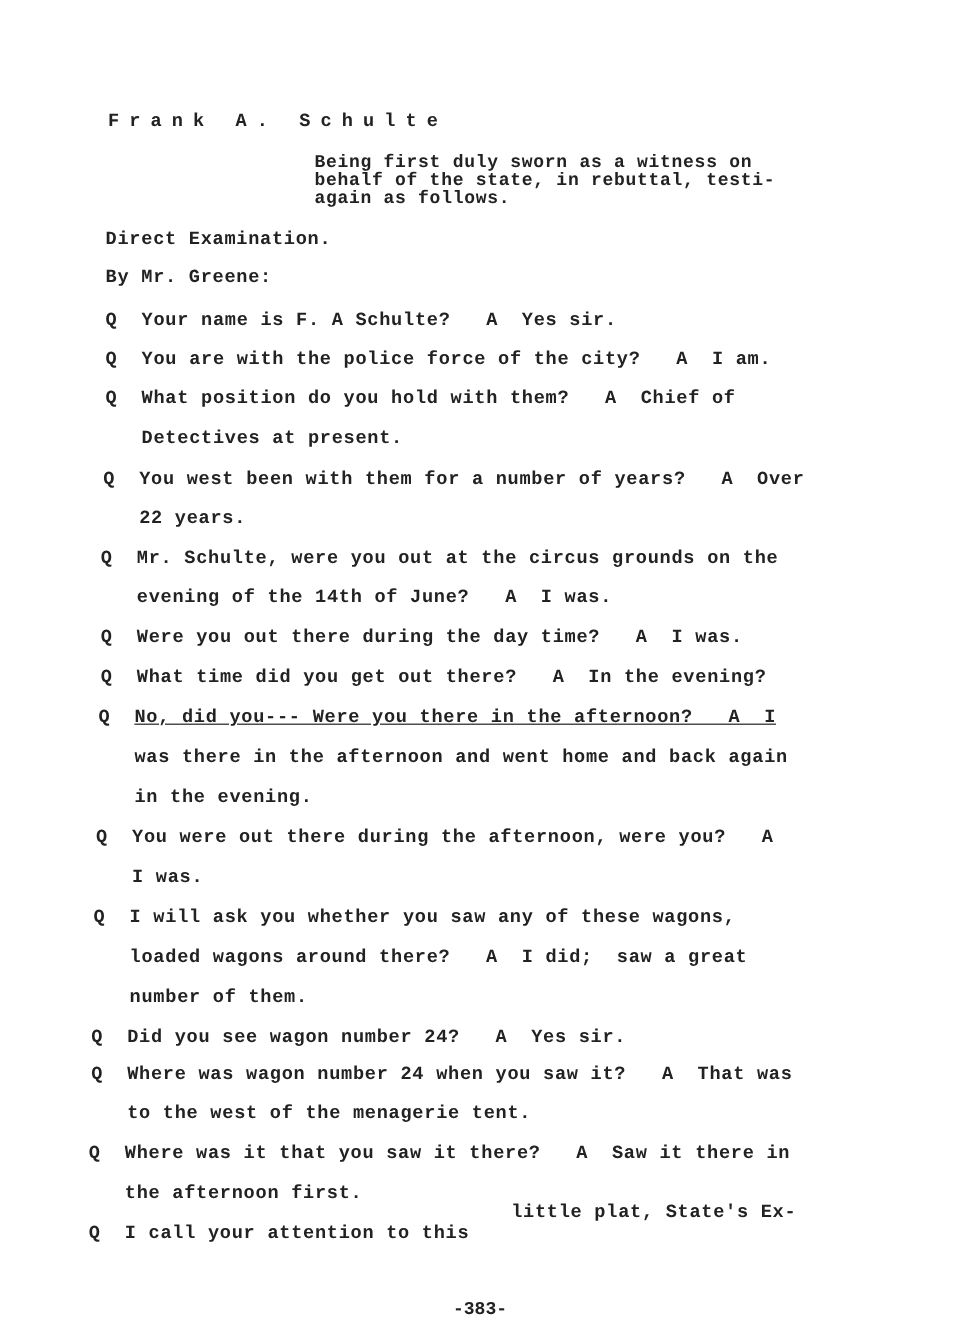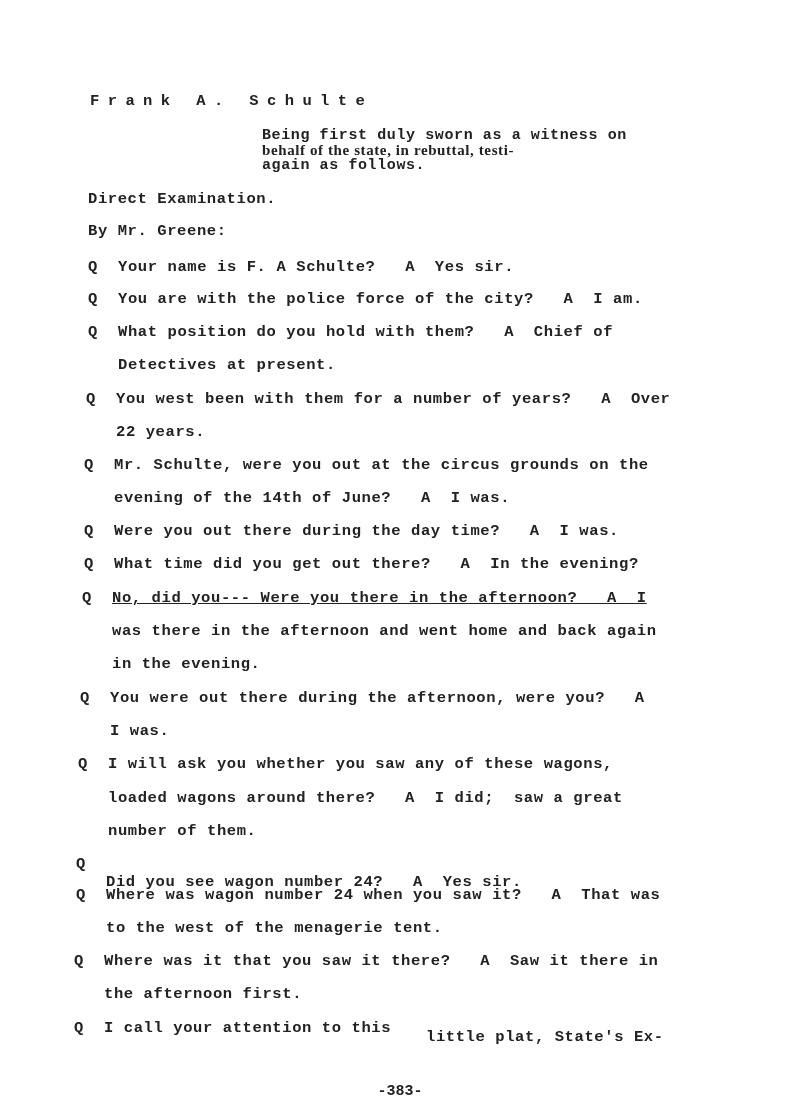--- a/index.html
+++ b/index.html
@@ -54,21 +54,21 @@
     }
   </style>
 </head>
 <body>
 
 <div class="page">
 
   <div class="line witness-name" style="left:90px; top:92px;">Frank A. Schulte</div>
 
   <div class="line intro" style="left:262px; top:128px;">Being first duly sworn as a witness on</div>
-  <div class="line intro" style="left:262px; top:143px;font-family:Liberation Serif, serif;">behalf of the state, in rebuttal, testi-</div>
+  <div class="line intro" style="left:262px; top:143px;">behalf of the state, in rebuttal, testi-</div>
   <div class="line intro" style="left:262px; top:158px;">again as follows.</div>
 
   <div class="line" style="left:88px; top:190px;">Direct Examination.</div>
 
   <div class="line" style="left:88px; top:222px;">By Mr. Greene:</div>
 
   <div class="label-q" style="left:88px; top:258px;">Q</div>
   <div class="line" style="left:118px; top:258px;">Your name is F. A Schulte?   A  Yes sir.</div>
 
   <div class="label-q" style="left:88px; top:290px;">Q</div>
@@ -100,29 +100,29 @@
   <div class="label-q" style="left:80px; top:689px;">Q</div>
   <div class="line" style="left:110px; top:689px;">You were out there during the afternoon, were you?   A</div>
   <div class="line" style="left:110px; top:722px;">I was.</div>
 
   <div class="label-q" style="left:78px; top:755px;">Q</div>
   <div class="line" style="left:108px; top:755px;">I will ask you whether you saw any of these wagons,</div>
   <div class="line" style="left:108px; top:789px;">loaded wagons around there?   A  I did;  saw a great</div>
   <div class="line" style="left:108px; top:822px;">number of them.</div>
 
   <div class="label-q" style="left:76px; top:855px;">Q</div>
-  <div class="line" style="left:106px; top:855px;margin-top:18px;">Did you see wagon number 24?   A  Yes sir.</div>
+  <div class="line" style="left:106px; top:855px;">Did you see wagon number 24?   A  Yes sir.</div>
 
   <div class="label-q" style="left:76px; top:886px;">Q</div>
   <div class="line" style="left:106px; top:886px;">Where was wagon number 24 when you saw it?   A  That was</div>
   <div class="line" style="left:106px; top:919px;">to the west of the menagerie tent.</div>
 
   <div class="label-q" style="left:74px; top:952px;">Q</div>
   <div class="line" style="left:104px; top:952px;">Where was it that you saw it there?   A  Saw it there in</div>
   <div class="line" style="left:104px; top:985px;">the afternoon first.</div>
 
   <div class="label-q" style="left:74px; top:1019px;">Q</div>
   <div class="line" style="left:104px; top:1019px;">I call your attention to this</div>
-  <div class="line" style="left:426px; top:1028px;">little plat, State's Ex-</div>
+  <div class="line" style="left:426px; top:1001px;">little plat, State's Ex-</div>
 
   <div class="page-number" style="top:1083px;">-383-</div>
 
 </div>
 
 </body></html>

